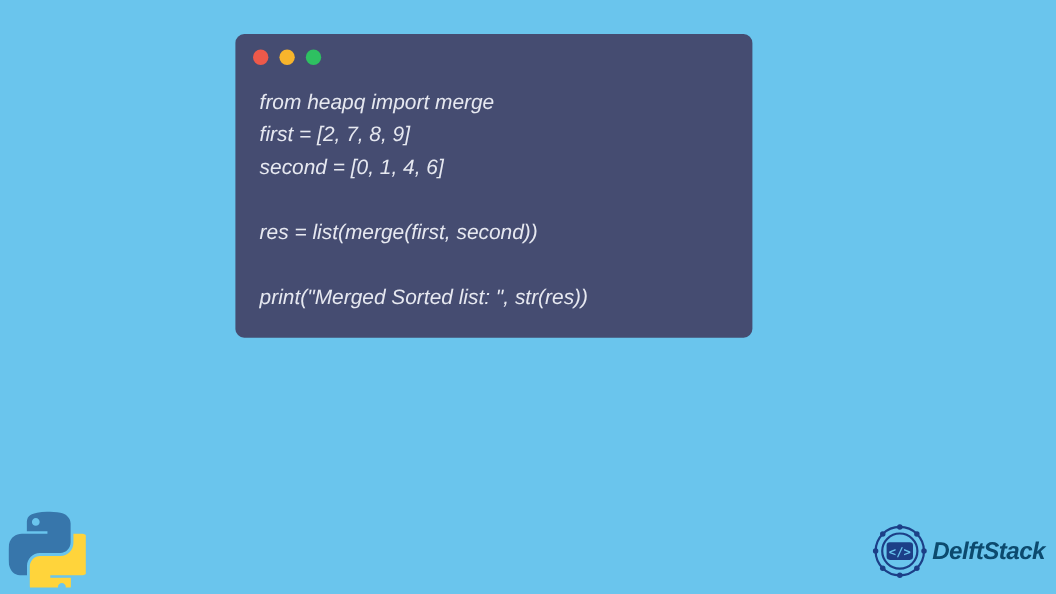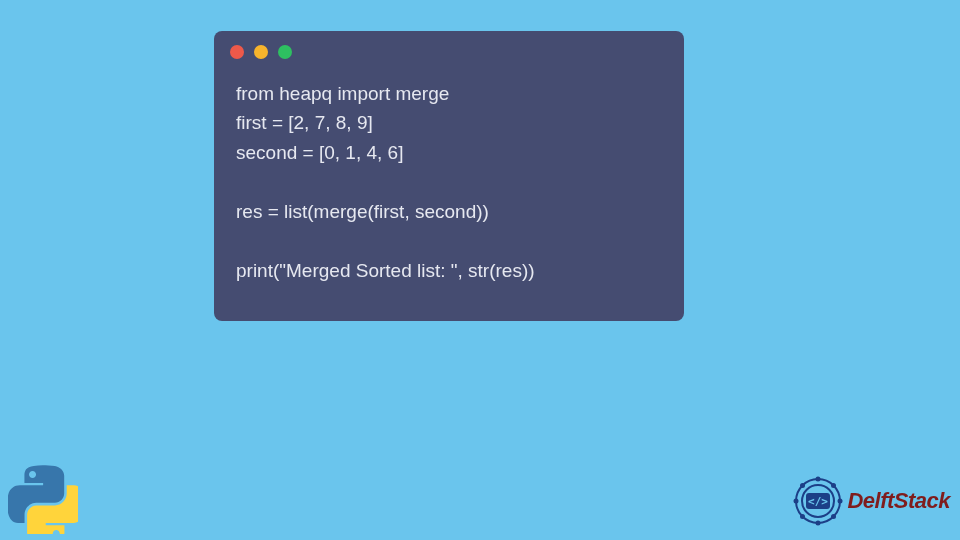--- a/index.html
+++ b/index.html
@@ -14,21 +14,22 @@
       position: relative;
       font-family: Arial, Helvetica, sans-serif;
     }
     .code-window {
       position: absolute;
       left: 214px;
       top: 31px;
       width: 470px;
       background: #454c71;
       border-radius: 8px;
-      padding-bottom: 36px;
+      padding-bottom: 22px;
+      font-style: italic;
     }
     .titlebar {
       display: flex;
       align-items: center;
       padding: 14px 16px 8px 16px;
       gap: 10px;
     }
     .dot {
       width: 14px;
       height: 14px;
@@ -54,21 +55,21 @@
     }
     .delftstack {
       position: absolute;
       right: 10px;
       bottom: 14px;
       display: flex;
       align-items: center;
       gap: 4px;
     }
     .delftstack-text {
-      color: #7f1d1d;
+      color: #0c4a6e;
       font-style: italic;
       font-weight: bold;
       font-size: 22px;
       letter-spacing: -0.5px;
     }
     .delftstack-icon {
       width: 50px;
       height: 50px;
     }
   </style>

